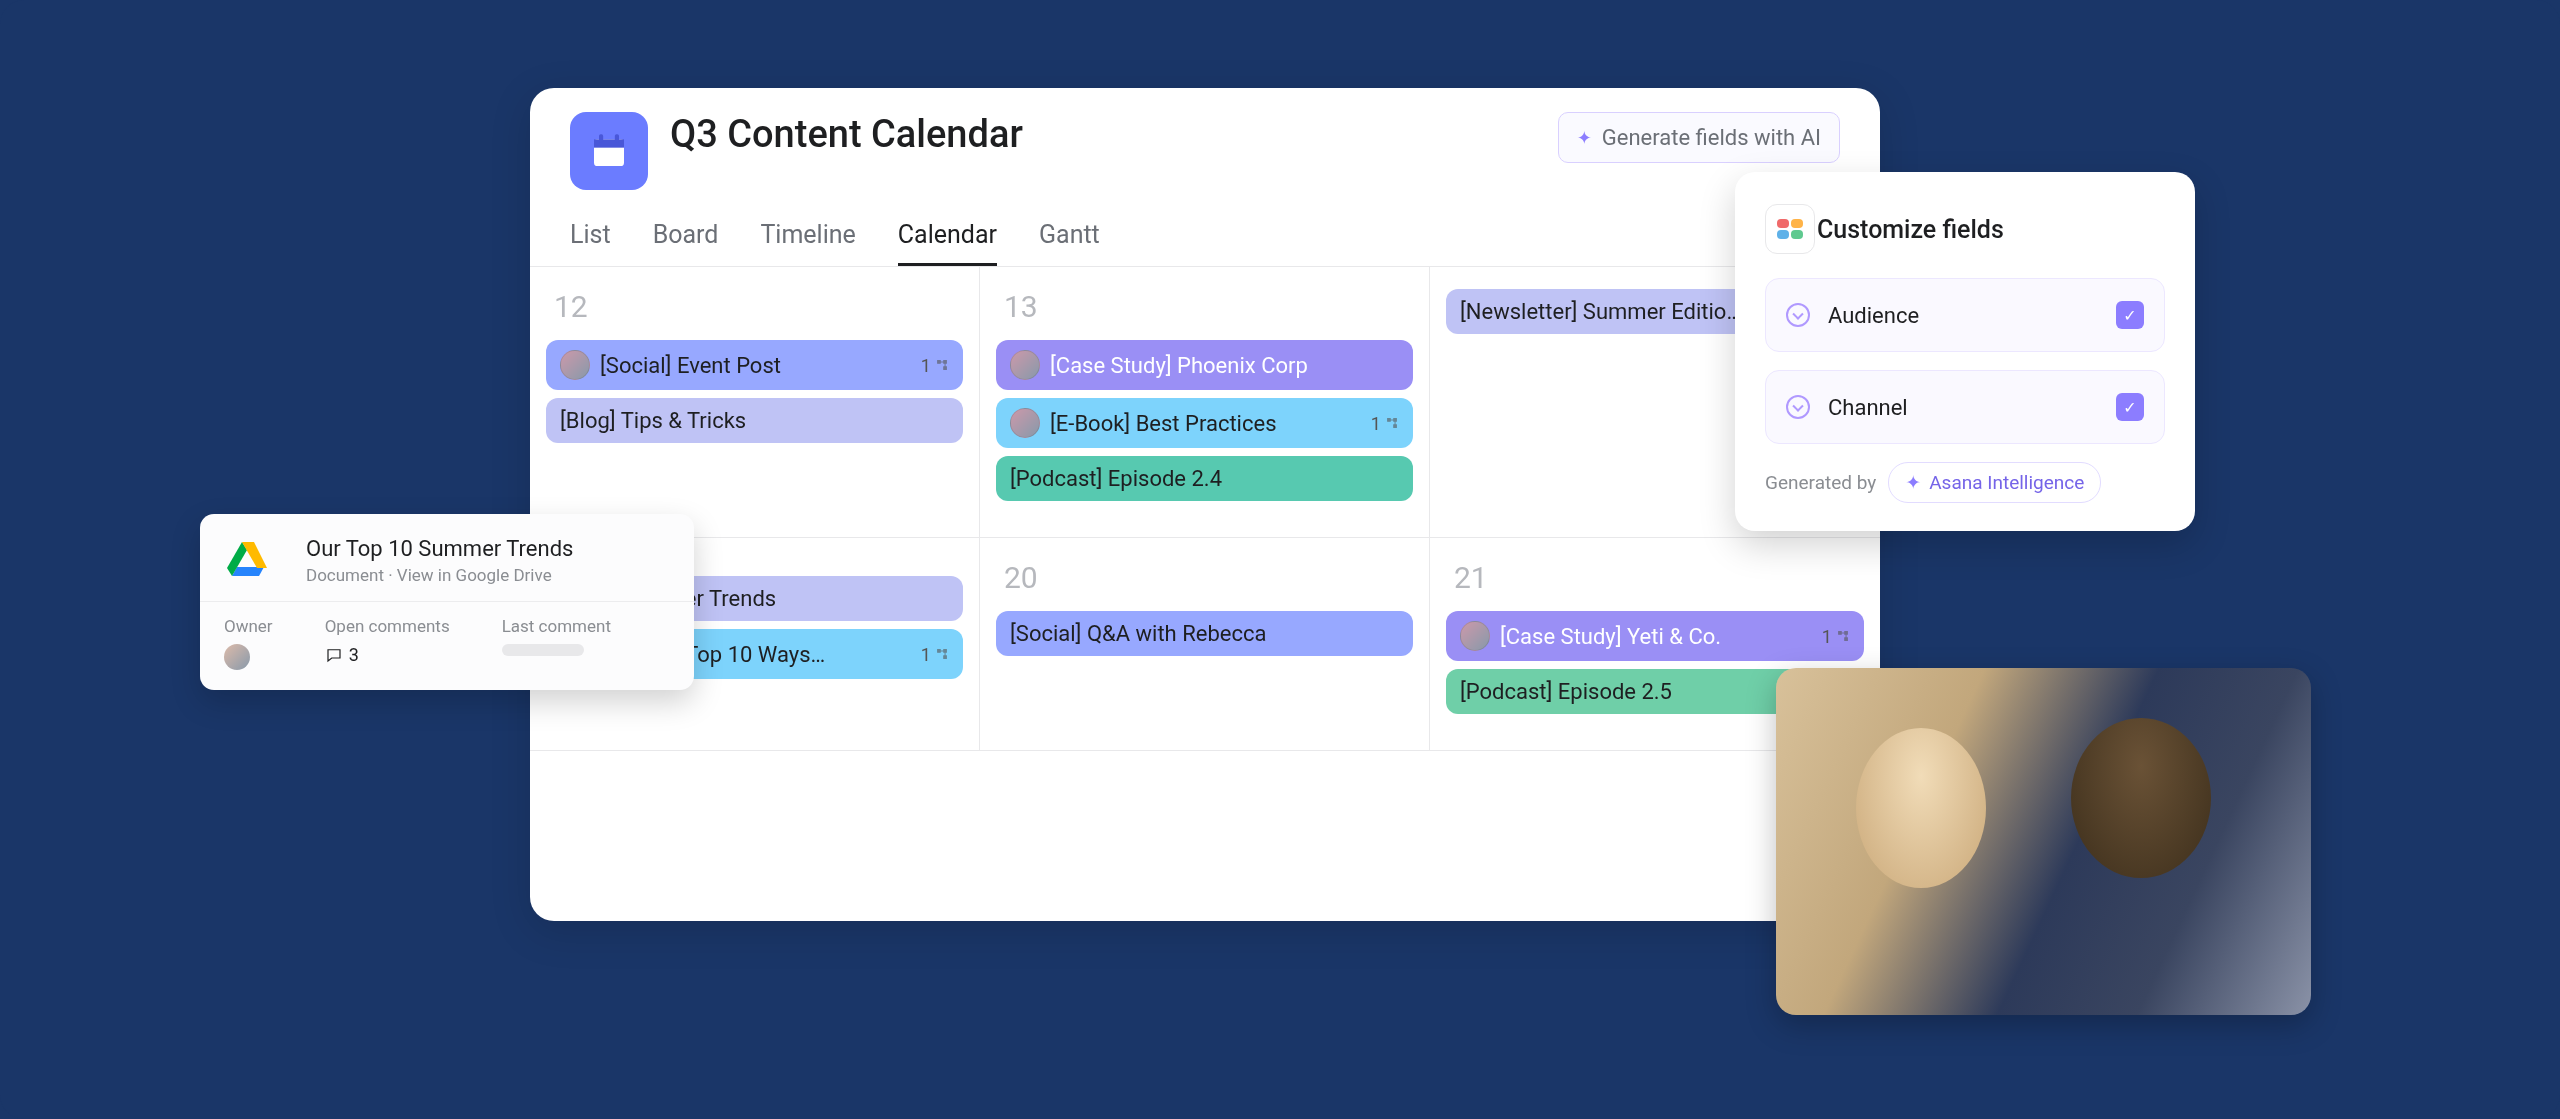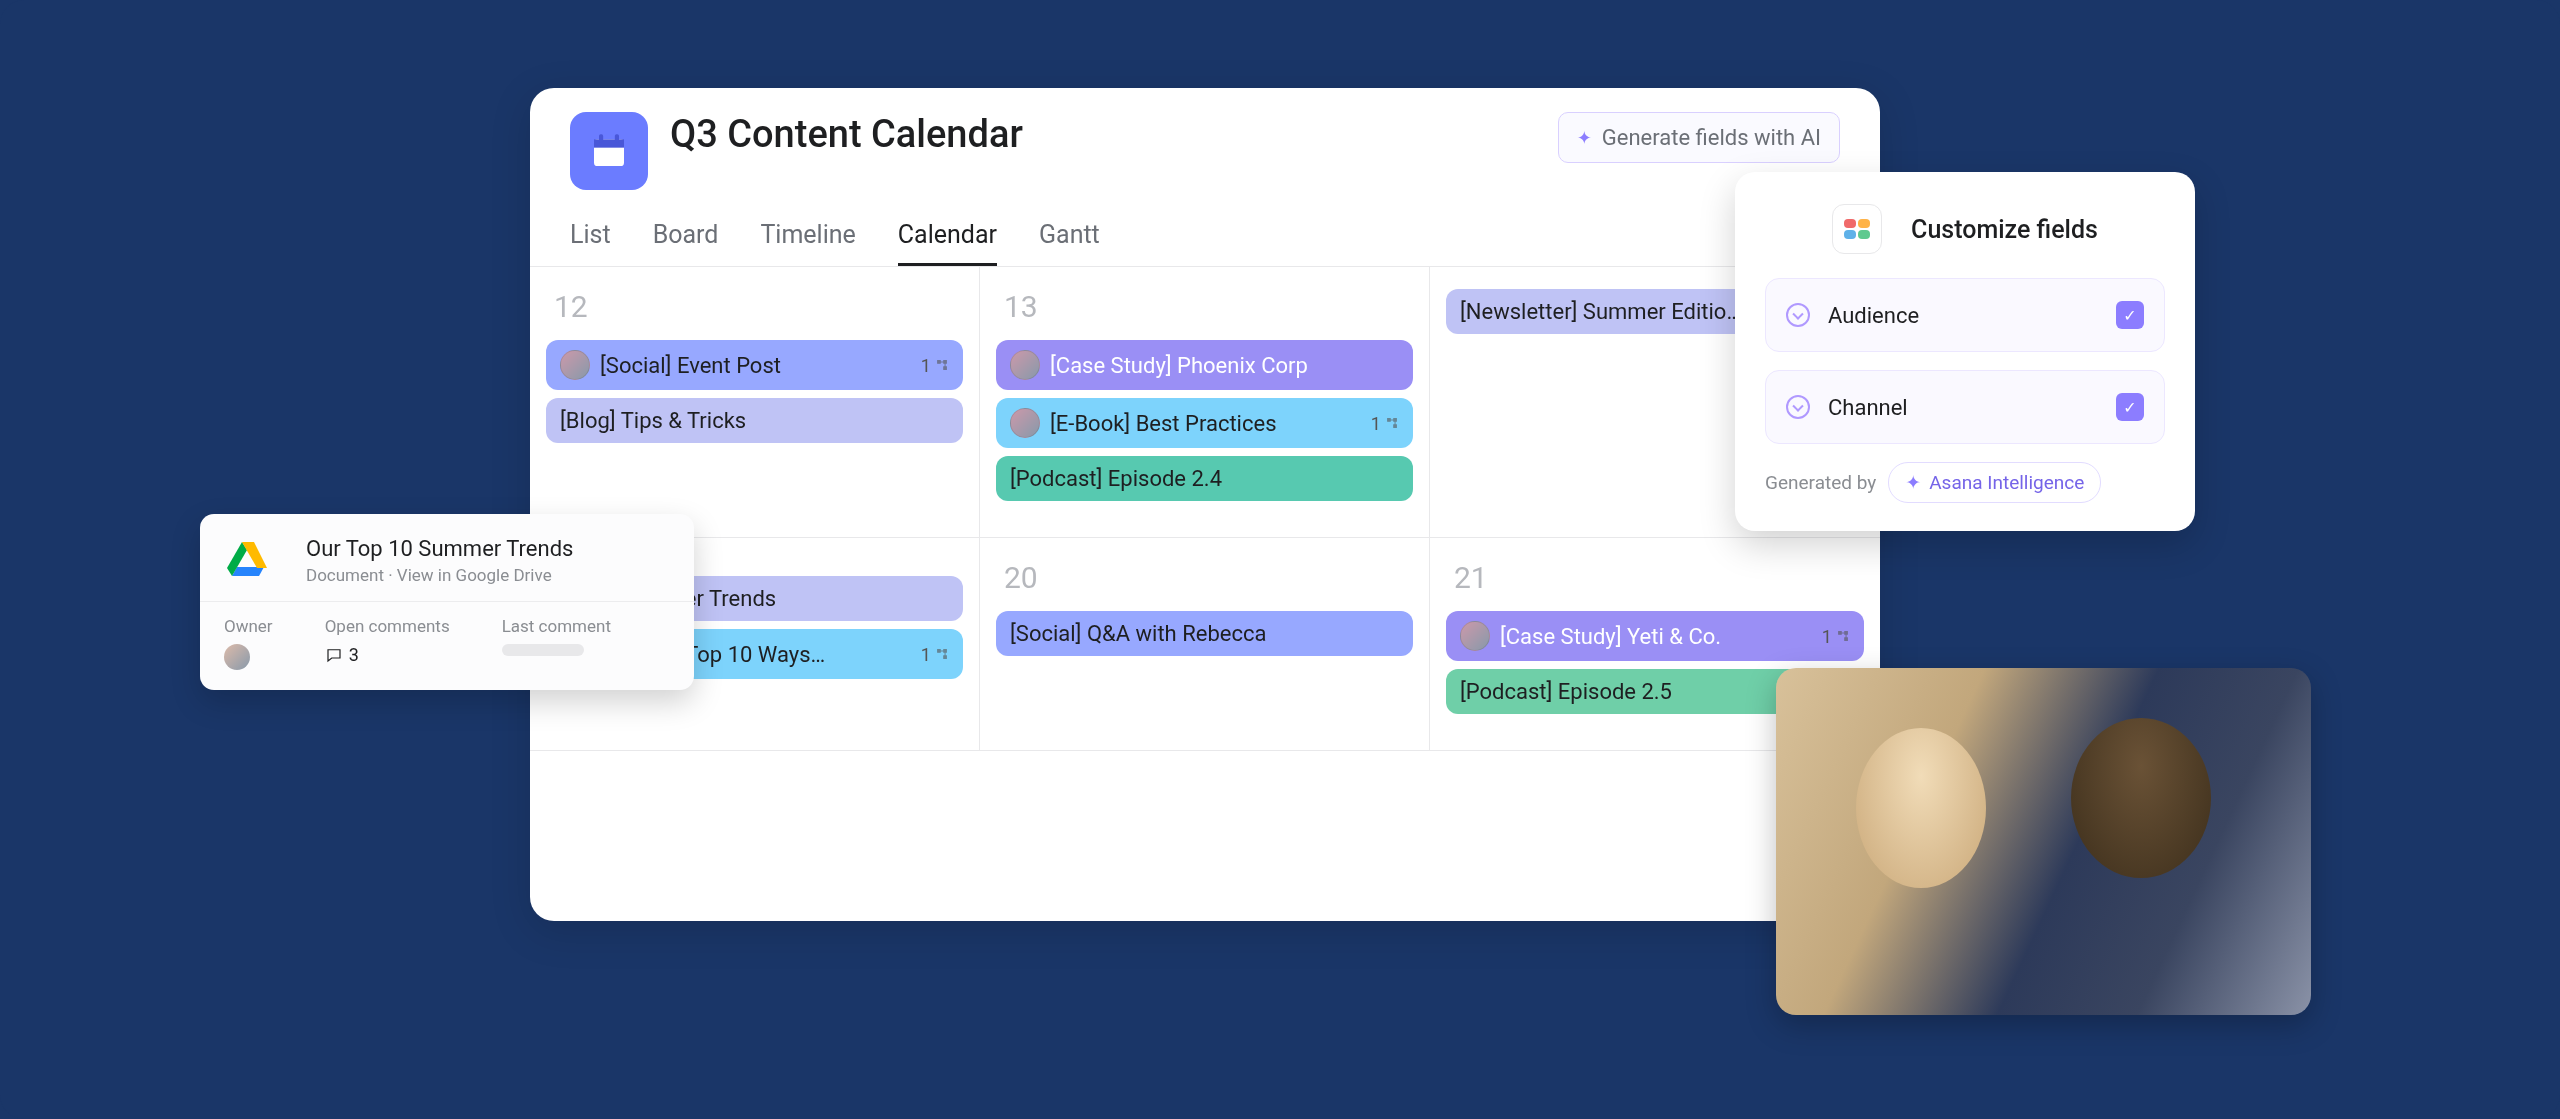--- a/index.html
+++ b/index.html
@@ -43,21 +43,21 @@
 .drive-meta { font-size: 17px; color: #8a8d92; }
 .drive-bottom { display: flex; border-top: 1px solid #ececee; padding: 14px 24px 20px; }
 .drive-col { margin-right: 52px; }
 .drive-label { font-size: 17px; color: #8a8d92; margin-bottom: 8px; }
 .drive-avatar { width: 26px; height: 26px; border-radius: 50%; background: linear-gradient(135deg,#dba,#89a); }
 .comment-row { display: flex; align-items: center; gap: 6px; color: #1e1f21; font-size: 18px; }
 .skeleton { width: 82px; height: 12px; background: #e8e8ea; border-radius: 6px; margin-top: 6px; }
 
 
 .fields-panel { position: absolute; left: 1735px; top: 172px; width: 460px; background: #fff; border-radius: 20px; box-shadow: 0 14px 36px rgba(0,0,0,.18); padding: 32px 30px 28px; }
-.fp-header { display: flex; align-items: center; gap: 29px; margin-bottom: 24px; justify-content: center; }
+.fp-header { display: flex; align-items: center; gap: 2px; margin-bottom: 24px; }
 .fp-logo { width: 50px; height: 50px; border: 1px solid #e8e8ea; border-radius: 12px; display: flex; align-items: center; justify-content: center; }
 .fp-logo span { display: grid; grid-template-columns: 1fr 1fr; gap: 2px; }
 .fp-logo i { width: 12px; height: 9px; border-radius: 4px; display: block; }
 .fp-title { font-size: 25px; font-weight: 500; color: #1e1f21; }
 .field-row { display: flex; align-items: center; border: 1px solid #ece7ff; background: #faf9ff; border-radius: 14px; padding: 22px 20px; margin-bottom: 18px; }
 .field-row .ico { width: 24px; height: 24px; border: 2px solid #b099ff; border-radius: 50%; margin-right: 18px; position: relative; }
 .field-row .ico::after { content: ""; position: absolute; left: 50%; top: 52%; width: 6px; height: 6px; border-left: 2px solid #b099ff; border-bottom: 2px solid #b099ff; transform: translate(-50%,-60%) rotate(-45deg); }
 .field-name { font-size: 22px; color: #1e1f21; }
 .checkbox { margin-left: auto; width: 28px; height: 28px; background: #8c7dff; border-radius: 6px; display: flex; align-items: center; justify-content: center; color: #fff; font-size: 16px; }
 .gen-row { display: flex; align-items: center; gap: 12px; margin-top: 6px; }

